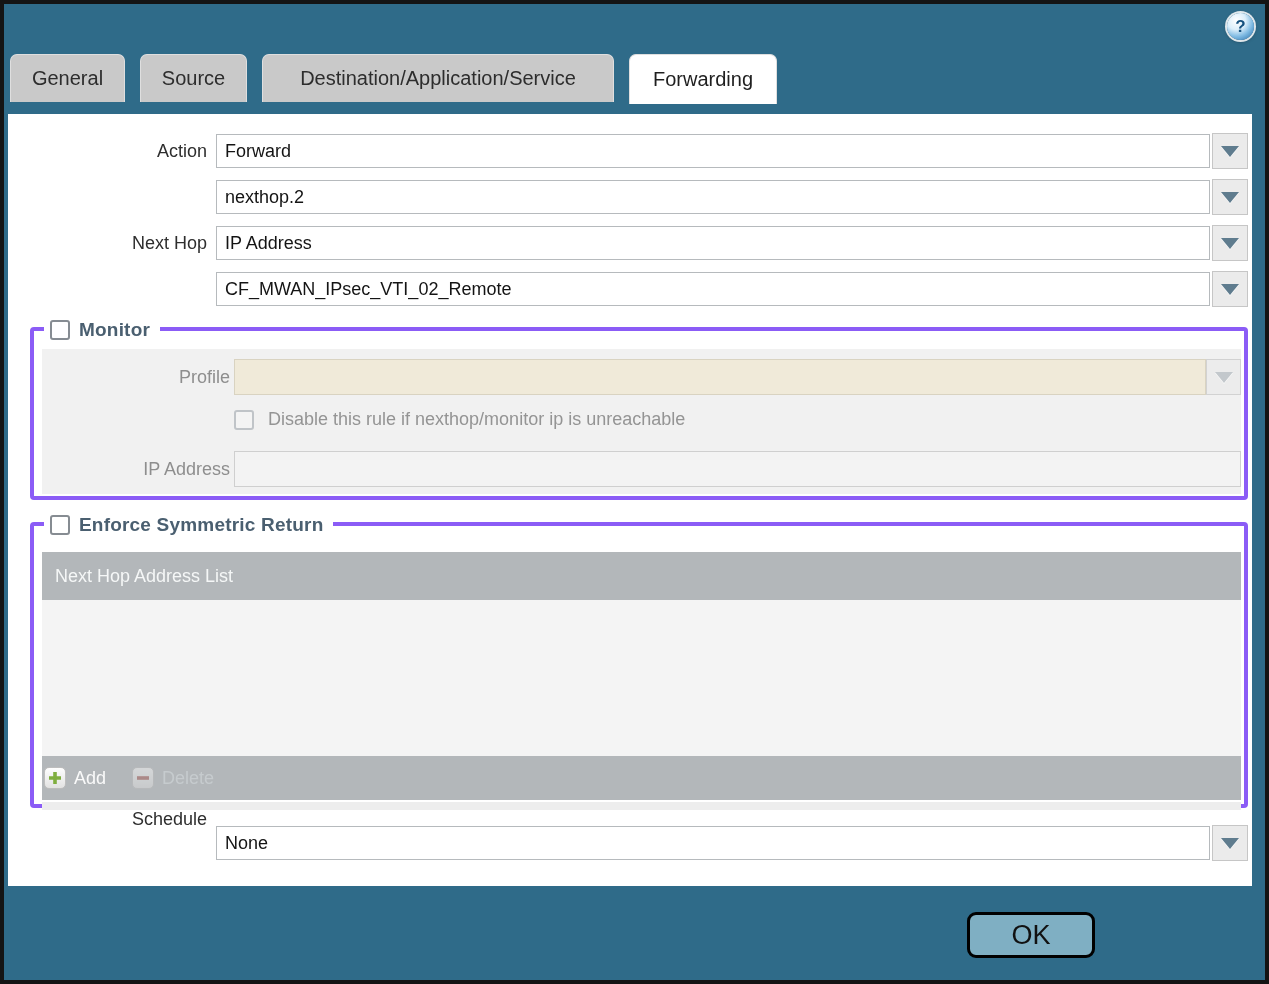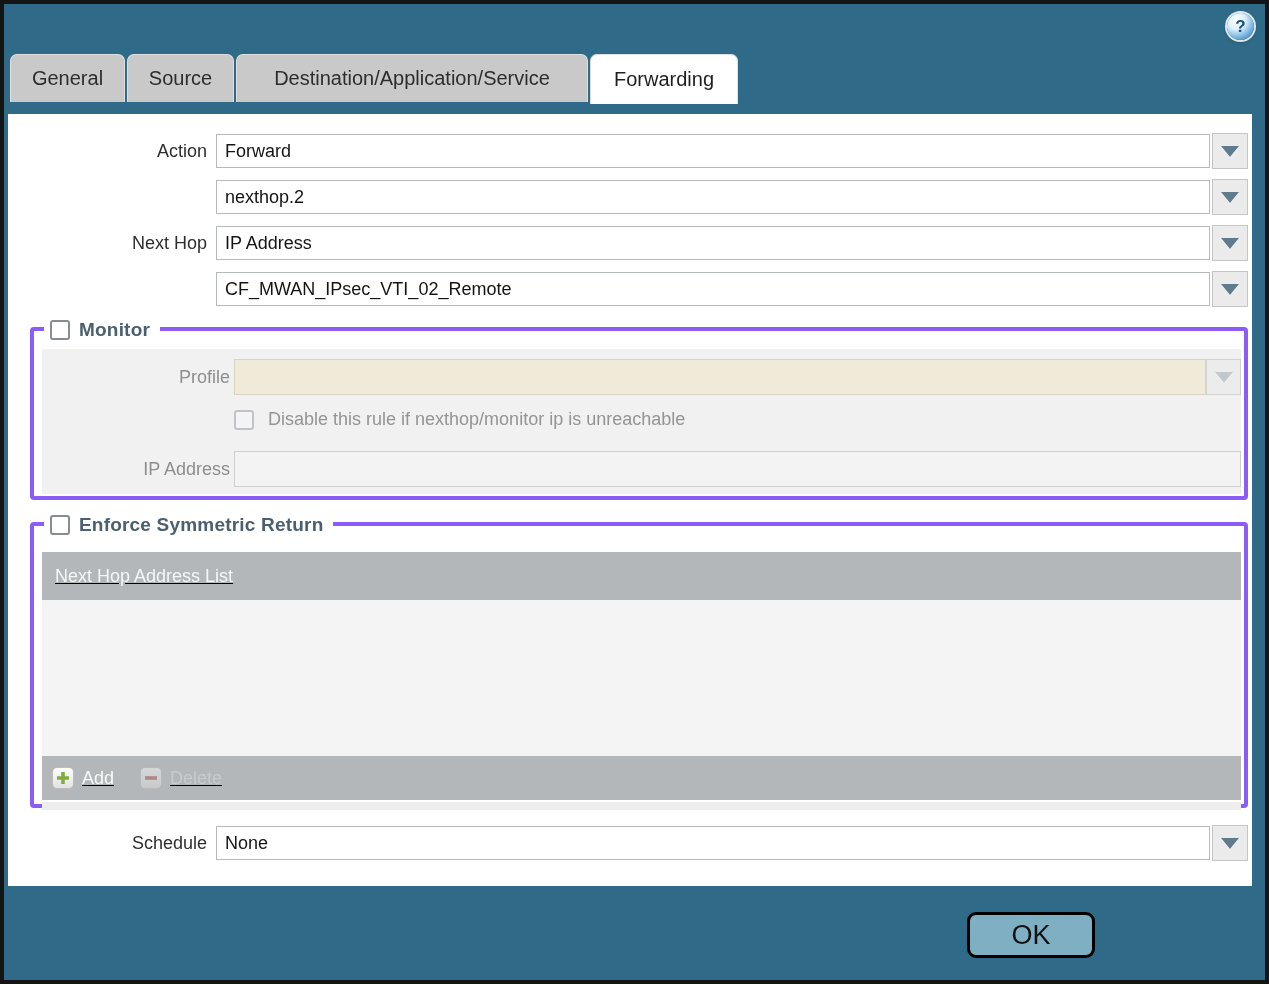--- a/index.html
+++ b/index.html
@@ -13,21 +13,21 @@
     letter-spacing:.2px;font-weight:400;
   }
   .help{
     position:absolute;right:15px;top:13px;width:27px;height:27px;border-radius:50%;
     background:radial-gradient(circle at 35% 28%, #ffffff 0%, #dceffb 35%, #7db9e2 62%, #1d639f 100%);
     box-shadow:0 0 0 2px rgba(255,255,255,.85), 0 1px 4px rgba(0,0,0,.45);
     display:flex;align-items:center;justify-content:center;cursor:pointer;
   }
   .help span{color:#14517f;font-weight:bold;font-size:17px;line-height:1;}
   
-  .tabs{position:absolute;left:10px;top:66px;height:36px;display:flex;gap:2px;align-items:flex-end;z-index:3;}
+  .tabs{position:absolute;left:10px;top:66px;height:36px;display:flex;gap:15px;align-items:flex-end;z-index:3;}
   .tab{
     height:48px;background:#c9c9c9;border:1px solid #dfdfdf;border-bottom:none;
     border-radius:7px 7px 0 0;display:flex;align-items:center;justify-content:center;
     font-size:20px;color:#2d2d2d;cursor:pointer;
   }
   .tab.active{background:#fff;height:50px;margin-bottom:-2px;color:#1f1f1f;}
   .t-general{width:115px}.t-source{width:107px}.t-dest{width:352px}.t-forward{width:148px}
   
   .content{position:absolute;left:8px;top:114px;width:1244px;height:772px;background:#fff;z-index:2;}
   .flabel{
@@ -61,24 +61,24 @@
     border:1px solid #d9d3c1;
   }
   .dd-dis{position:absolute;left:1164px;top:10px;width:35px;height:36px;background:#ececec;
     border:1px solid #d2d2d2;display:flex;align-items:center;justify-content:center;}
   .dcbx{position:absolute;left:192px;top:61px;width:20px;height:20px;border:2px solid #c0c4c8;
     border-radius:3px;background:#f4f4f4;}
   .dtext{position:absolute;left:226px;top:60px;font-size:18px;color:#949494;}
   .ip-input{position:absolute;left:192px;top:102px;width:1007px;height:36px;background:#f3f3f3;
     border:1px solid #cfcfcf;}
   
-  .table{position:absolute;left:8px;top:26px;width:1199px;text-decoration:underline;}
+  .table{position:absolute;left:8px;top:26px;width:1199px;}
   .thead{height:48px;background:#b3b7ba;color:#f5f7f7;font-size:18px;line-height:48px;padding-left:13px;}
   .tbody{height:156px;background:#f4f4f4;}
-  .tfoot{height:44px;background:#b3b7ba;display:flex;align-items:center;gap:26px;padding-left:10px;}
+  .tfoot{height:44px;background:#b3b7ba;display:flex;align-items:center;gap:26px;padding-left:2px;}
   .substrip{height:8px;background:#ededed;margin-top:2px;}
   .tbtn{display:flex;align-items:center;gap:8px;cursor:pointer;}
   .tbtn .ic{width:22px;height:22px;border-radius:5px;border:1px solid #bdbdbd;
     background:linear-gradient(#fefefe,#e2e2e2);display:flex;align-items:center;justify-content:center;}
   .tbtn span.lbl{font-size:18px;color:#fafafa;}
   .tbtn.disabled{cursor:default;}
   .tbtn.disabled .ic{opacity:.45;}
   .tbtn.disabled span.lbl{color:#c6cbce;}
   
   .btn{
@@ -189,21 +189,21 @@
                   <path d="M1 7h12" stroke="#a3524c" stroke-width="3.6"></path>
                 </svg>
             </span>
             <span class="lbl">Delete</span>
           </div>
         </div>
         <div class="substrip"></div>
       </div>
     </div>
 
-    <div class="flabel" style="top:712px">Schedule</div>
+    <div class="flabel" style="top:688px">Schedule</div>
     <div class="select" style="top:712px">
       <span>None</span>
     </div>
     <div class="ddbtn" style="top:711px">
       <i class="arrow"></i>
     </div>
 
   </div>
 
   <div class="btn ok">

